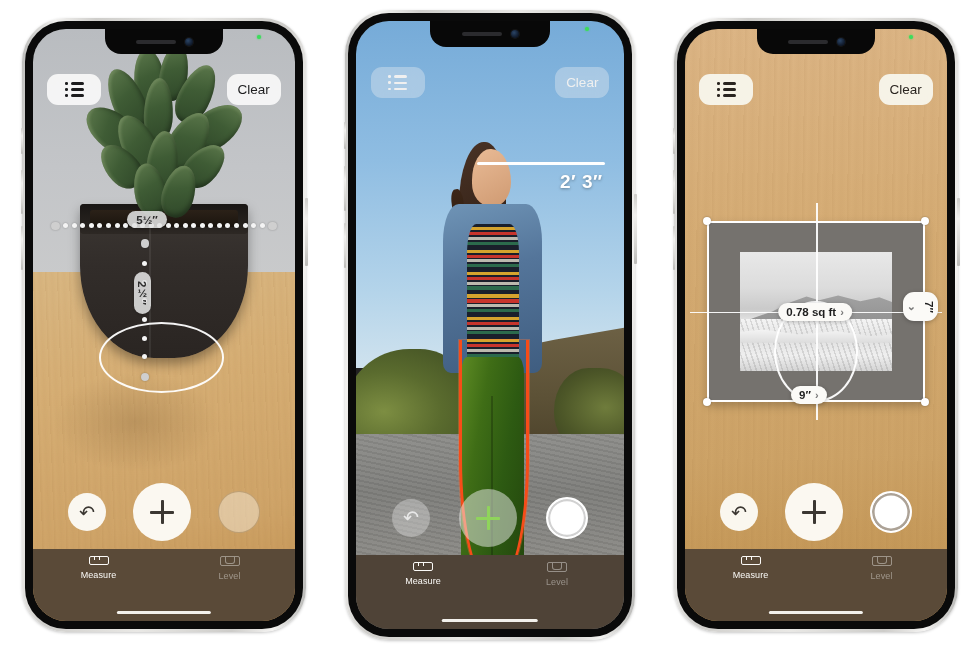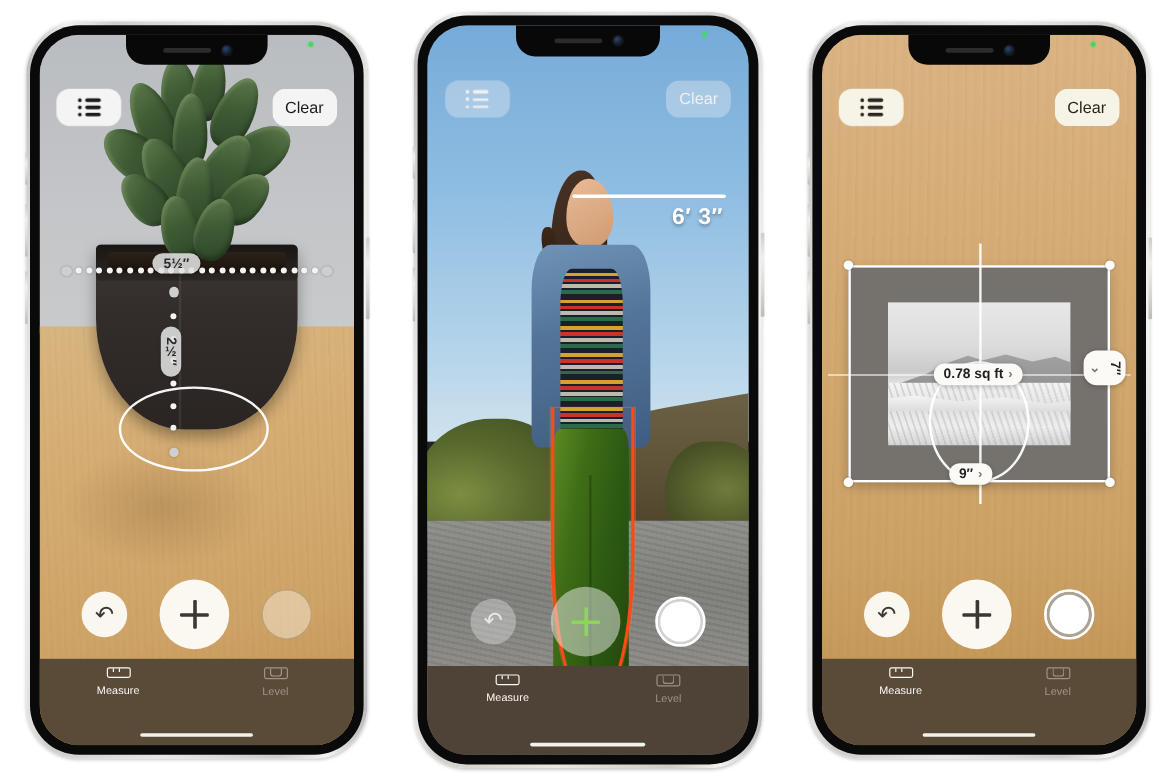--- a/index.html
+++ b/index.html
@@ -572,21 +572,21 @@
             <div class="p-shirt"></div>
             <div class="p-pants"></div>
             <div class="jumprope"></div>
             <div class="p-shoe l"></div>
             <div class="p-shoe r"></div>
           </div>
         </div>
 
         <div class="ar">
           <div class="h-line" style="left:45%; right:7%; top:23.2%;"></div>
-          <div class="h-label" style="right:8%; top:24.6%;">6′ 3″</div>
+          <div class="h-label" style="right:8%; top:24.6%;">2′ 3″</div>
         </div>
 
         <div class="top-bar">
           <div class="pill-btn list-btn">
             <span class="list-icon">
               <span class="list-row">
                   <span class="list-dot"></span>
                   <span class="list-line"></span>
                 </span>
               <span class="list-row">

